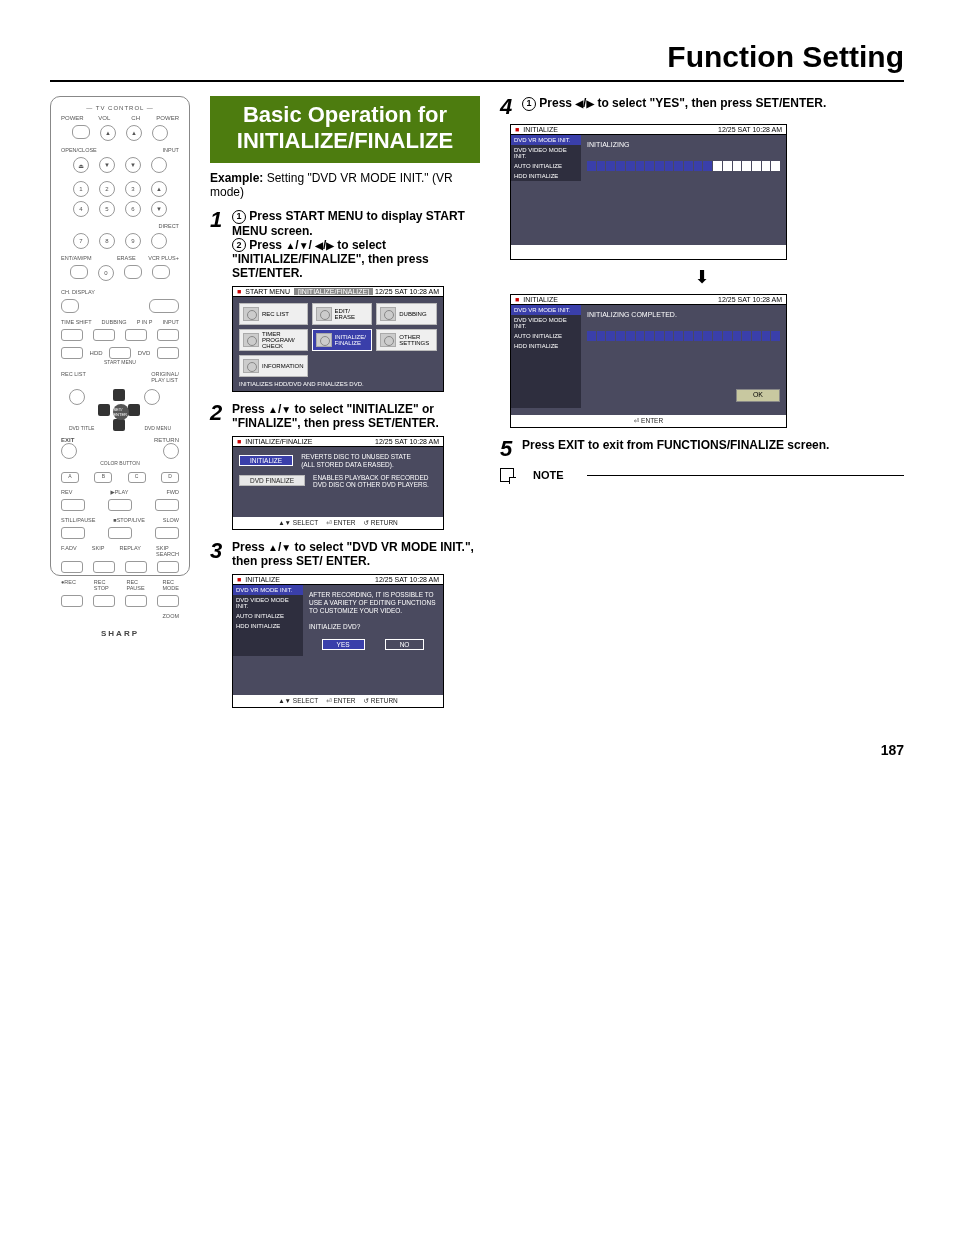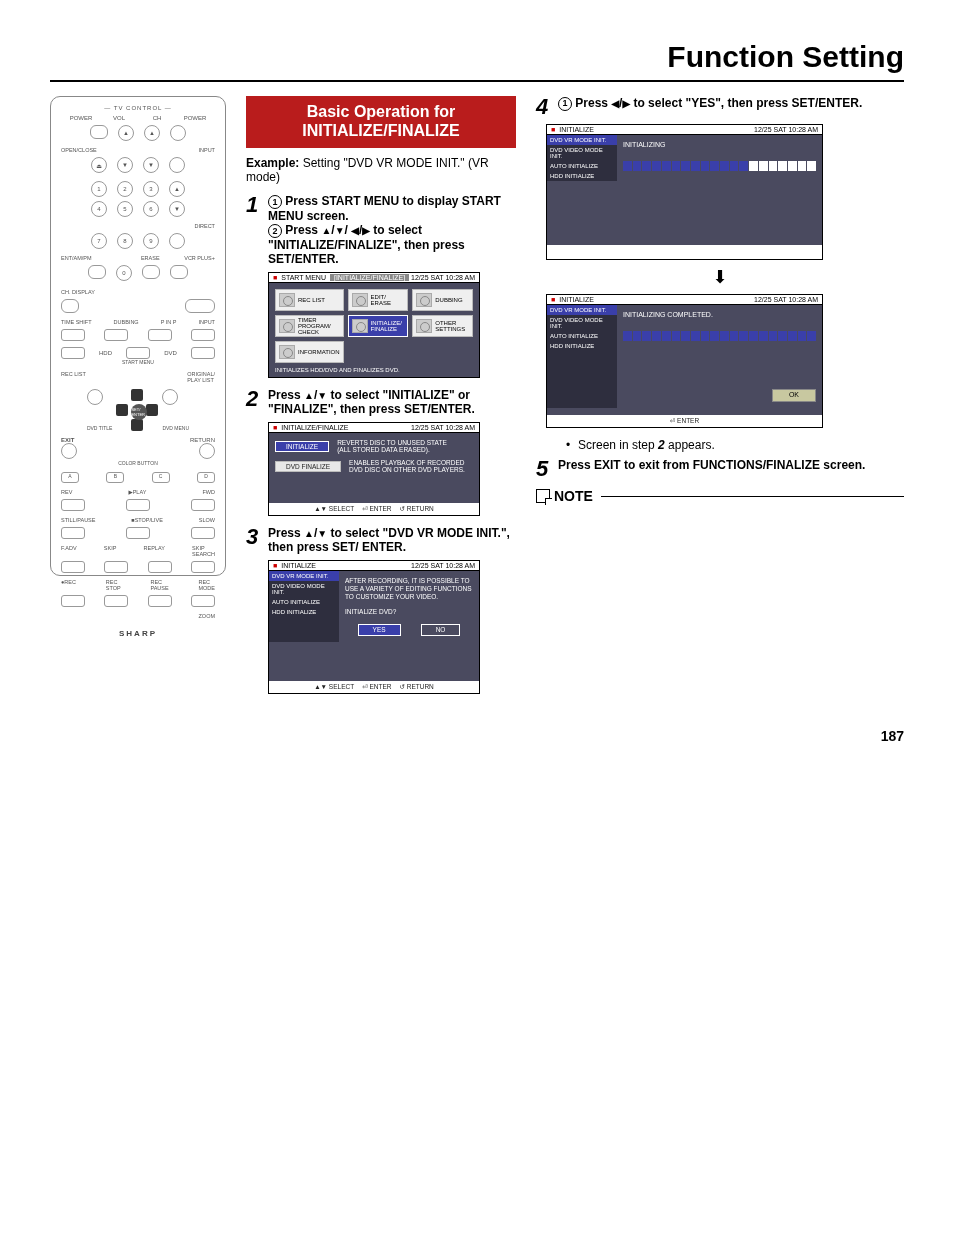--- a/index.html
+++ b/index.html
@@ -21,21 +21,21 @@
   .page-rule {
     border: none;
     border-top: 2px solid #000;
     margin: 0 0 14px 0;
   }
   .columns {
     display: flex;
     gap: 20px;
   }
   .col-left {
-    width: 176px;
+    width: 140px;
     flex-shrink: 0;
   }
   .col-mid {
     width: 270px;
     flex-shrink: 0;
   }
   .col-right {
     flex: 1;
   }
   
@@ -60,24 +60,24 @@
   .rm-dpad-inner { width:42px; height:42px; position:relative; }
   .rm-dpad-inner .k { position:absolute; width:12px; height:12px; background:#333; border-radius:2px; }
   .rm-dpad-inner .kc { position:absolute; left:15px; top:15px; width:16px; height:16px; background:#555; border-radius:50%; font-size:4px; color:#fff; display:flex;align-items:center;justify-content:center;}
   .rm-exit-ret { display:flex; justify-content:space-between; margin-top:6px; }
   .rm-colorrow { display:flex; justify-content:space-between; margin-top:6px; }
   .rm-clr { width:16px; height:9px; border:1px solid #999; border-radius:3px; font-size:5px; text-align:center; }
   .rm-sharp { text-align:center; font-weight:bold; letter-spacing:2px; font-size:8px; margin-top:10px; color:#444;}
   .rm-small-label { font-size:5px; text-align:center; width:100%; }
   
   .section-head {
-    background: #b91c1c;
+    background: #4d7c0f;
     color: #fff;
     font-weight: bold;
-    font-size: 16px;
+    font-size: 22px;
     text-align: center;
     padding: 6px 8px 8px;
     line-height: 1.2;
     margin-bottom: 8px;
   }
   .example-line { font-size: 12px; margin-bottom: 10px; }
   .step { display:flex; margin-bottom: 4px; }
   .step-num { font-size: 22px; font-weight: bold; font-style: italic; width: 22px; line-height: 1; }
   .step-body { flex:1; font-size: 12px; }
   .circ { display:inline-flex; width:12px; height:12px; border:1.2px solid #000; border-radius:50%; align-items:center; justify-content:center; font-size:9px; font-weight:bold; line-height:1; vertical-align:middle;}
@@ -128,21 +128,21 @@
   .osd-yn .yn { border:1px solid #fff; padding:1px 14px; }
   .osd-yn .yn.sel { background:#3a3faa; }
   .progress-label { color:#fff; font-size:7px; margin-bottom:4px;}
   .progress { height:10px; background:#fff; display:flex; }
   .progress .seg { flex:1; border-right:1px solid #4a4a5f; }
   .progress .seg.fill { background:#3a3faa; }
   .progress .seg.last { border-right:none; }
   .osd-overlay-ok { margin-top:40px; display:flex; justify-content:flex-end; }
   .osd-overlay-ok .okb { background:#c8c8a0; border:1px solid #888; padding:1px 16px; font-size:7px; color:#000; }
   .down-arrow-big { text-align:center; font-size:18px; margin: -4px 0 2px 0; }
-  .note-head { display:flex; align-items:center; font-size:14px; font-weight:bold; margin-top:8px; gap:4px;}
+  .note-head { display:flex; align-items:center; font-size:11px; font-weight:bold; margin-top:8px; gap:19px;}
   .note-head .icon { width:12px; height:12px; border:1.3px solid #000; position:relative;}
   .note-head .icon::after{ content:""; position:absolute; right:-3px; bottom:-3px; width:6px; height:6px; background:#fff; border-left:1.3px solid #000; border-top:1.3px solid #000; transform:rotate(0deg);}
   .page-num { text-align:right; font-weight:bold; font-size:14px; margin-top:24px;}
 </style>
 </head>
 <body>
 
 <div class="page-title">Function Setting</div>
 <hr class="page-rule">
 
@@ -553,23 +553,20 @@
                 <span class="okb">OK</span>
               </div>
           </div>
         </div>
       </div>
       <div class="osd-footer">
           <span>⏎ <span>ENTER</span></span>
         </div>
     </div>
 
-    <ul class="bullet-list">
-      <li><span>Screen in step </span><b><i>2</i></b><span> appears.</span></li>
-    </ul>
 
     <div class="step">
       <div class="step-num">5</div>
       <div class="step-body">
         <b><span>Press </span><span>EXIT</span><span> to exit from FUNCTIONS/FINALIZE screen.</span></b>
       </div>
     </div>
 
     <div class="note-head">
       <span class="icon"></span>

